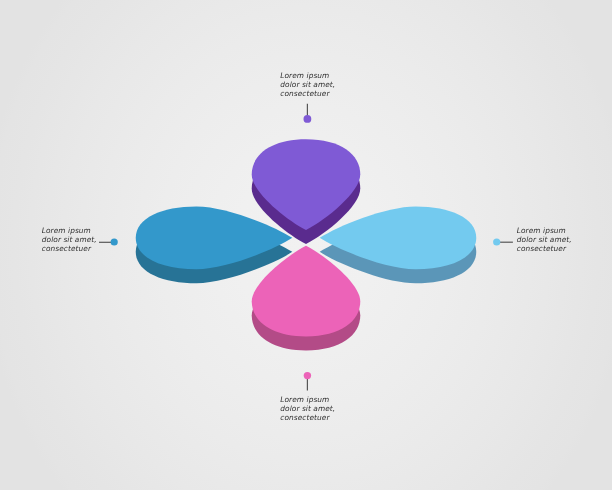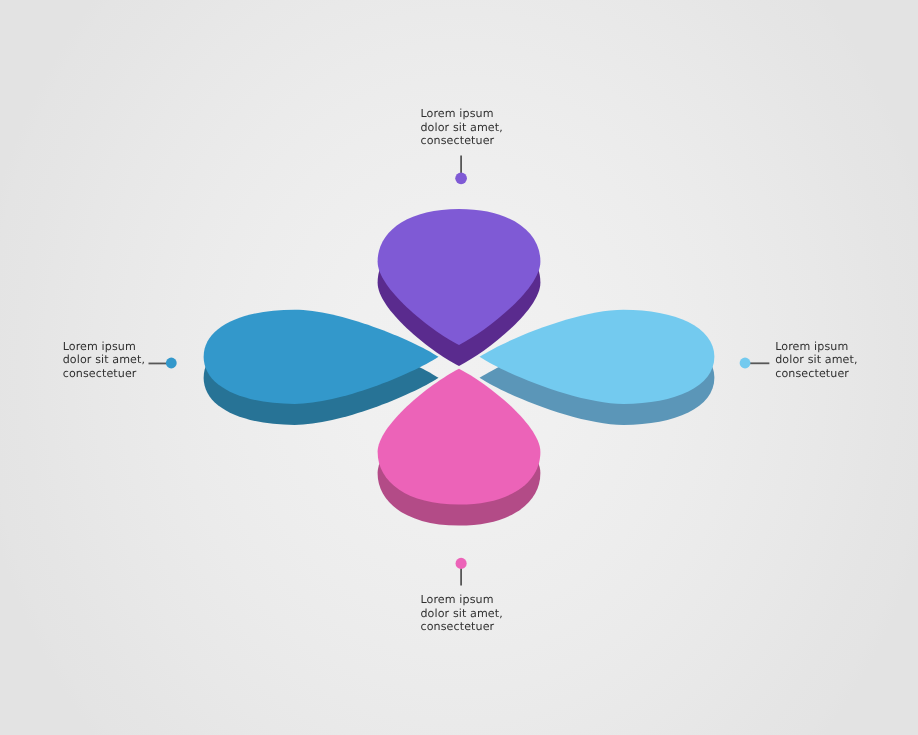--- a/index.html
+++ b/index.html
@@ -3,21 +3,21 @@
 <meta charset="utf-8">
 <title>Four petal infographic</title>
 <style>
   html,body{margin:0;padding:0;}
   body{width:612px;height:490px;overflow:hidden;
        font-family:"DejaVu Sans",sans-serif;
        background:#ededed;}
   #stage{position:relative;width:612px;height:490px;
          background:radial-gradient(ellipse 324px 372px at 306px 245px,
                     #f1f1f1 0%, #f0f0f0 22%, #ededed 45%, #ebebeb 58%,
-                    #e8e8e8 75%, #e5e5e5 90%, #e4e4e4 97%, #e3e3e3 100%);}
+                    #e8e8e8 75%, #e5e5e5 90%, #e4e4e4 97%, #e3e3e3 100%);font-style:italic;}
   #chart{position:absolute;left:0;top:0;width:612px;height:490px;}
   .callout{position:absolute;color:#303030;font-size:7.4px;line-height:9.3px;
            letter-spacing:0.01em;white-space:nowrap;}
   .callout.right{text-align:left;}
   .callout.left{text-align:left;}
   .callout.center{text-align:left;}
 </style>
 </head>
 <body>
 

